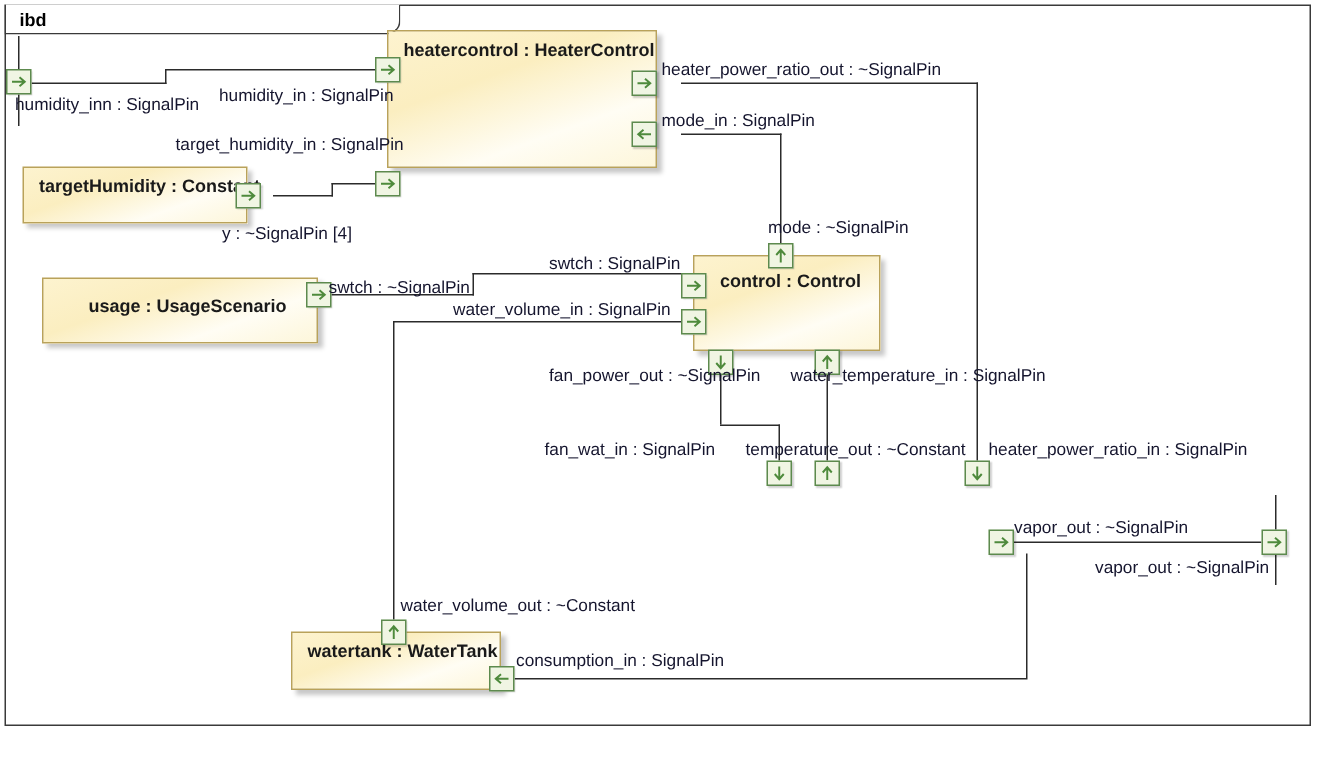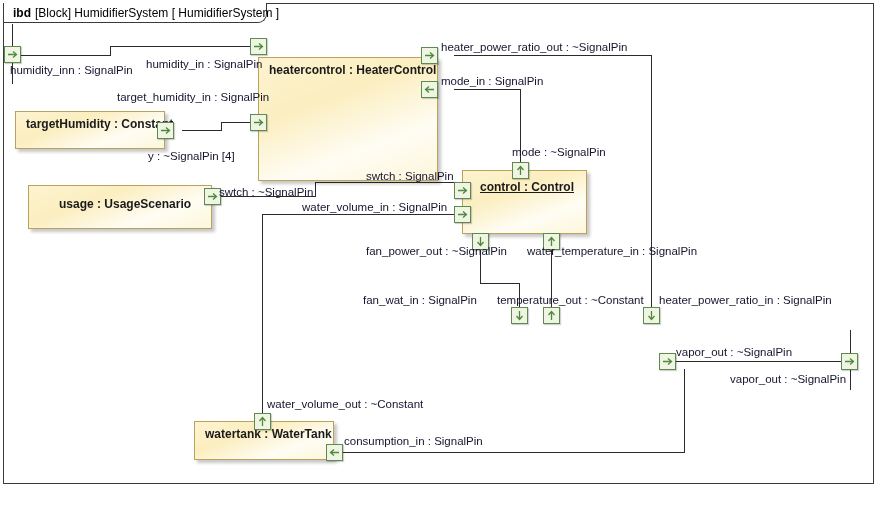--- a/index.html
+++ b/index.html
@@ -42,21 +42,20 @@
        line-height:12px;}
 </style>
 </head>
 <body>
 
 <div id="stage">
 
   <div class="frame" style="left:3px;top:3px;width:869px;height:479px;"></div>
   <div class="frame-tab" style="left:3px;top:3px;width:264px;height:20px;">
     <span class="kw">ibd</span>
-    <span class="rest">[Block] HumidifierSystem [ HumidifierSystem ]</span>
   </div>
 
   <div class="ln lh" style="left:21px;top:55px;width:90px;"></div>
   <div class="ln lv" style="left:110px;top:46px;height:10px;"></div>
   <div class="ln lh" style="left:110px;top:46px;width:148px;"></div>
 
   <div class="ln lh" style="left:182px;top:130px;width:40px;"></div>
   <div class="ln lv" style="left:221px;top:122px;height:9px;"></div>
   <div class="ln lh" style="left:221px;top:122px;width:37px;"></div>
 
@@ -80,34 +79,34 @@
   <div class="ln lv" style="left:551px;top:250px;height:66px;"></div>
 
   <div class="ln lh" style="left:676px;top:361px;width:165px;"></div>
 
   <div class="ln lv" style="left:684px;top:369px;height:83px;"></div>
   <div class="ln lh" style="left:343px;top:452px;width:342px;"></div>
 
   <div class="ln lv" style="left:12px;top:24px;height:60px;"></div>
   <div class="ln lv" style="left:850px;top:330px;height:60px;"></div>
 
-  <div class="part" style="left:258px;top:20px;width:180px;height:124px;margin-top:37px;">
+  <div class="part" style="left:258px;top:20px;width:180px;height:92px;">
     <div class="part-label">heatercontrol : HeaterControl</div>
   </div>
 
   <div class="part" style="left:15px;top:111px;width:150px;height:38px;">
     <div class="part-label">targetHumidity : Constant</div>
   </div>
 
   <div class="part" style="left:28px;top:185px;width:184px;height:44px;">
     <div class="part-label" style="left:30px;top:11px;">usage : UsageScenario</div>
   </div>
 
   <div class="part" style="left:462px;top:170px;width:125px;height:64px;">
-    <div class="part-label" style="left:17px;top:9px;text-decoration:underline;">control : Control</div>
+    <div class="part-label" style="left:17px;top:9px;">control : Control</div>
   </div>
 
 
   <div class="part" style="left:194px;top:421px;width:140px;height:39px;">
     <div class="part-label">watertank : WaterTank</div>
   </div>
 
   <div class="pin" style="left:4px;top:46px;">
     <svg viewBox="0 0 15 15">
       <path d="M3 7.5 H11 M8 4.5 L11.5 7.5 L8 10.5" fill="none" stroke="#4e8a3c" stroke-width="1.3"></path>

